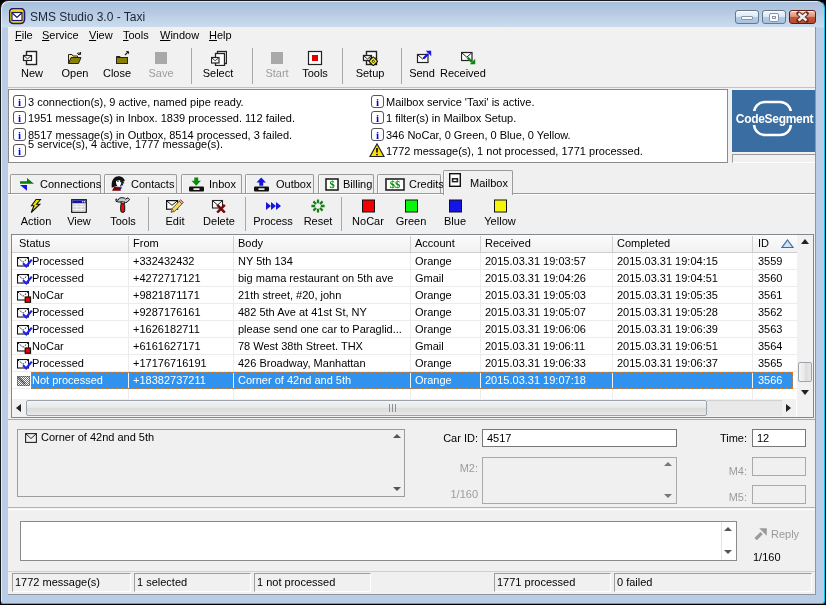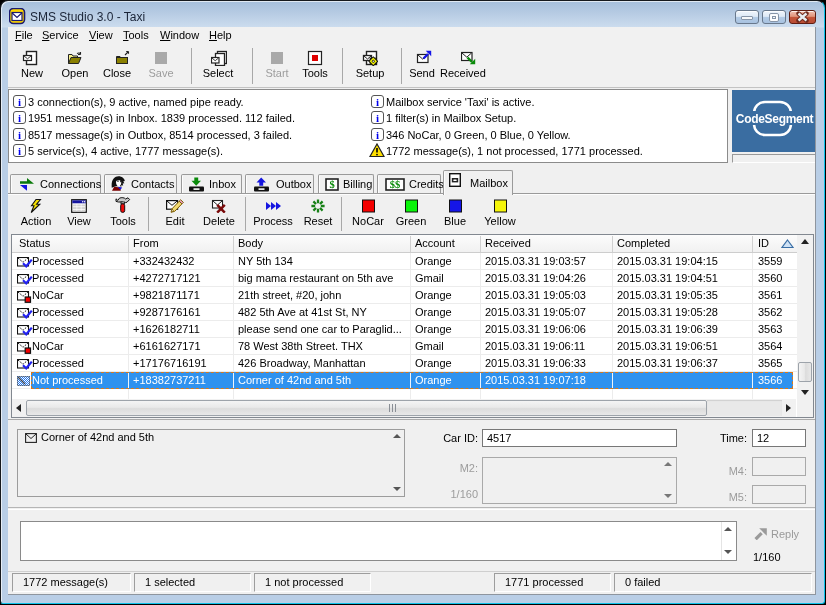--- a/index.html
+++ b/index.html
@@ -72,21 +72,21 @@
   .dfield{position:absolute;background:#f0f0f0;border:1px solid #a9a9a9;}
   .flabel{position:absolute;height:14px;line-height:14px;text-align:right;}
   .glabel{color:#9c9c9c;}
 
   
   .reply{position:absolute;left:8px;top:509px;width:808px;height:62px;background:#f0f0f0;border-top:1px solid #fff;}
   .rbox{position:absolute;left:20px;top:521px;width:717px;height:40px;background:#fff;border:1px solid #8a8a8a;}
 
   
   .status{position:absolute;left:8px;top:571px;width:808px;height:23px;background:#f0f0f0;border-top:1px solid #cfcfcf;}
-  .spanel{position:absolute;top:573px;height:19px;background:#f0f0f0;border:1px solid #9d9d9d;border-bottom-color:#fff;border-right-color:#fff;line-height:17px;padding-left:10px;}
+  .spanel{position:absolute;top:573px;height:19px;background:#f0f0f0;border:1px solid #9d9d9d;border-bottom-color:#fff;border-right-color:#fff;line-height:17px;padding-left:2px;}
 </style>
 </head>
 <body>
 <div class="frame"></div>
 <div class="client">
     <div class="wrap" id="W">
 
 <div class="menu">
  <span style="left:7px"><u>F</u>ile</span>
  <span style="left:34px"><u>S</u>ervice</span>
@@ -186,21 +186,21 @@
       </div>
 
 <div class="info"></div>
 <div class="iico" style="left:13px;top:95px">i</div>
 <div class="iline" style="left:28px;top:94px">3 connection(s), 9 active, named pipe ready.</div>
 <div class="iico" style="left:13px;top:111px">i</div>
 <div class="iline" style="left:28px;top:110px">1951 message(s) in Inbox. 1839 processed. 112 failed.</div>
 <div class="iico" style="left:13px;top:128px">i</div>
 <div class="iline" style="left:28px;top:127px">8517 message(s) in Outbox, 8514 processed, 3 failed.</div>
 <div class="iico" style="left:13px;top:144px">i</div>
-<div class="iline" style="left:28px;top:143px">5 service(s), 4 active, 1777 message(s).</div>
+<div class="iline" style="left:28px;top:136px">5 service(s), 4 active, 1777 message(s).</div>
 <div class="iico" style="left:371px;top:95px">i</div>
 <div class="iline" style="left:386px;top:94px">Mailbox service 'Taxi' is active.</div>
 <div class="iico" style="left:371px;top:111px">i</div>
 <div class="iline" style="left:386px;top:110px">1 filter(s) in Mailbox Setup.</div>
 <div class="iico" style="left:371px;top:128px">i</div>
 <div class="iline" style="left:386px;top:127px">346 NoCar, 0 Green, 0 Blue, 0 Yellow.</div>
 <svg class="abs" style="left:369px;top:143px" width="16" height="15" viewBox="0 0 16 15">
   <path d="M8 1 L15 13.5 L1 13.5 Z" fill="#ffe000" stroke="#222" stroke-width="1.2"></path>
   <path d="M8 5 L8 9.5" stroke="#000" stroke-width="1.6"></path>
   <circle cx="8" cy="11.6" r="0.9" fill="#000"></circle>

